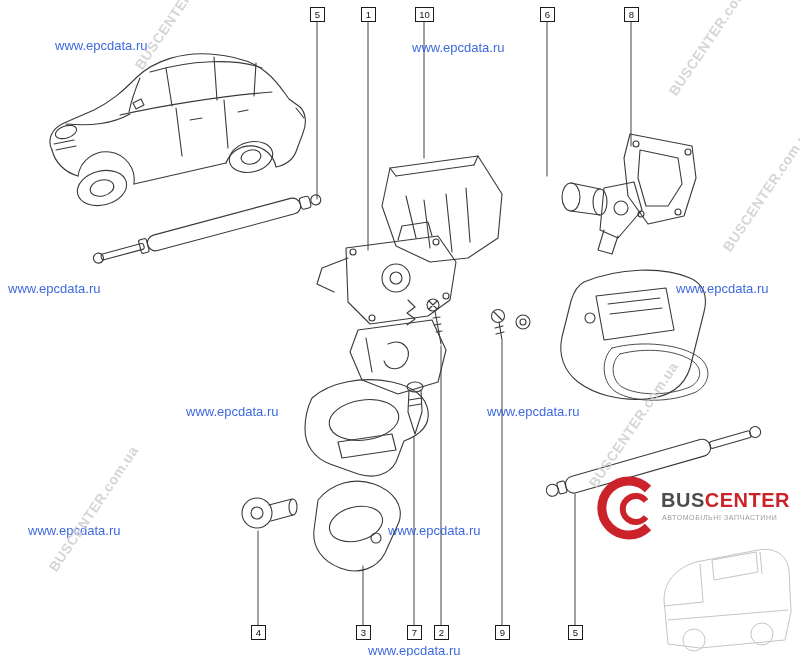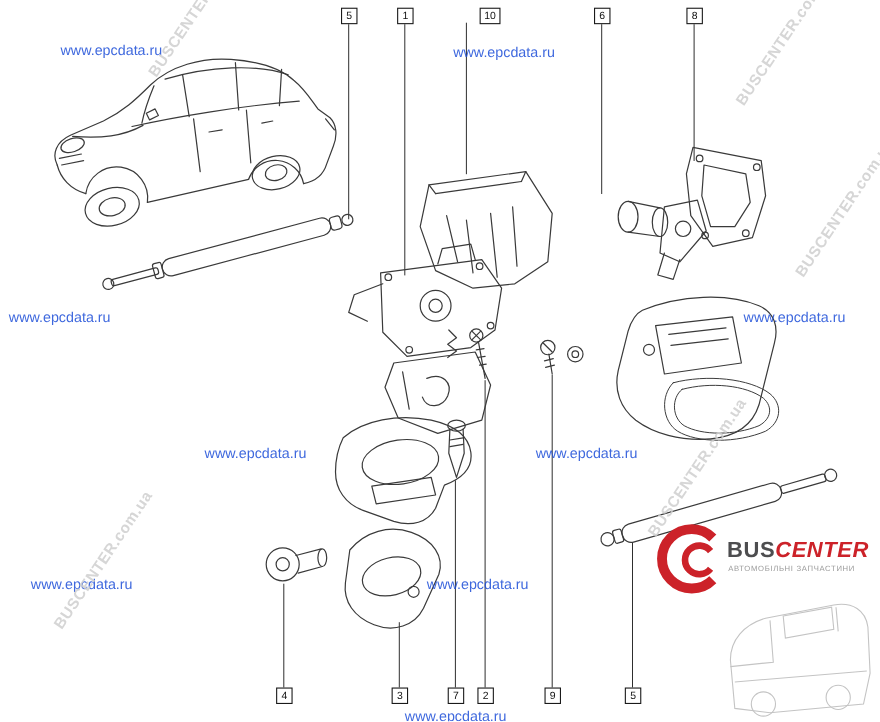--- a/index.html
+++ b/index.html
@@ -9,21 +9,21 @@
   .wm{position:absolute;z-index:2;color:#1d4ed8;font-size:13px;white-space:nowrap;
       user-select:none;opacity:.85;}
   .wm-bc{color:#cfcfcf;font-size:14px;font-weight:bold;letter-spacing:.5px;
          transform:rotate(-56deg);transform-origin:0 50%;}
   .co{position:absolute;z-index:3;width:13px;height:13px;border:1px solid #1a1a1a;
       background:#fff;display:flex;align-items:center;justify-content:center;
       font-size:9.5px;color:#111;line-height:1;cursor:pointer;}
   .logo-text{position:absolute;z-index:3;font-size:20px;font-weight:bold;
              letter-spacing:.5px;white-space:nowrap;}
   .logo-text .bus{color:#4d4d4f;text-align:right;}
-  .logo-text .center{color:#cc2229;font-style:italic;}
+  .logo-text .center{color:#cc2229;}
   .logo-tagline{position:absolute;z-index:3;font-size:7px;color:#9a9a9a;
                 letter-spacing:.6px;white-space:nowrap;}
 </style>
 </head>
 <body>
 
 <div id="stage">
 
   <svg width="800" height="656" viewBox="0 0 800 656">
     <g fill="none" stroke="#3a3a3a" stroke-width="1.1" stroke-linecap="round" stroke-linejoin="round">
@@ -210,21 +210,21 @@
   <span class="wm" style="left:368px;top:643px">www.epcdata.ru</span>
 
   <span class="wm wm-bc" style="left:138px;top:60px">BUSCENTER.com.ua</span>
   <span class="wm wm-bc" style="left:672px;top:86px">BUSCENTER.com.ua</span>
   <span class="wm wm-bc" style="left:726px;top:242px">BUSCENTER.com.ua</span>
   <span class="wm wm-bc" style="left:52px;top:562px">BUSCENTER.com.ua</span>
   <span class="wm wm-bc" style="left:592px;top:478px">BUSCENTER.com.ua</span>
 
   <div class="co" style="left:310px;top:7px">5</div>
   <div class="co" style="left:361px;top:7px">1</div>
-  <div class="co" style="left:436px;top:7px;width:17px">10</div>
+  <div class="co" style="left:415px;top:7px;width:17px">10</div>
   <div class="co" style="left:540px;top:7px">6</div>
   <div class="co" style="left:624px;top:7px">8</div>
 
   <div class="co" style="left:251px;top:625px">4</div>
   <div class="co" style="left:356px;top:625px">3</div>
   <div class="co" style="left:407px;top:625px">7</div>
   <div class="co" style="left:434px;top:625px">2</div>
   <div class="co" style="left:495px;top:625px">9</div>
   <div class="co" style="left:568px;top:625px">5</div>
 

